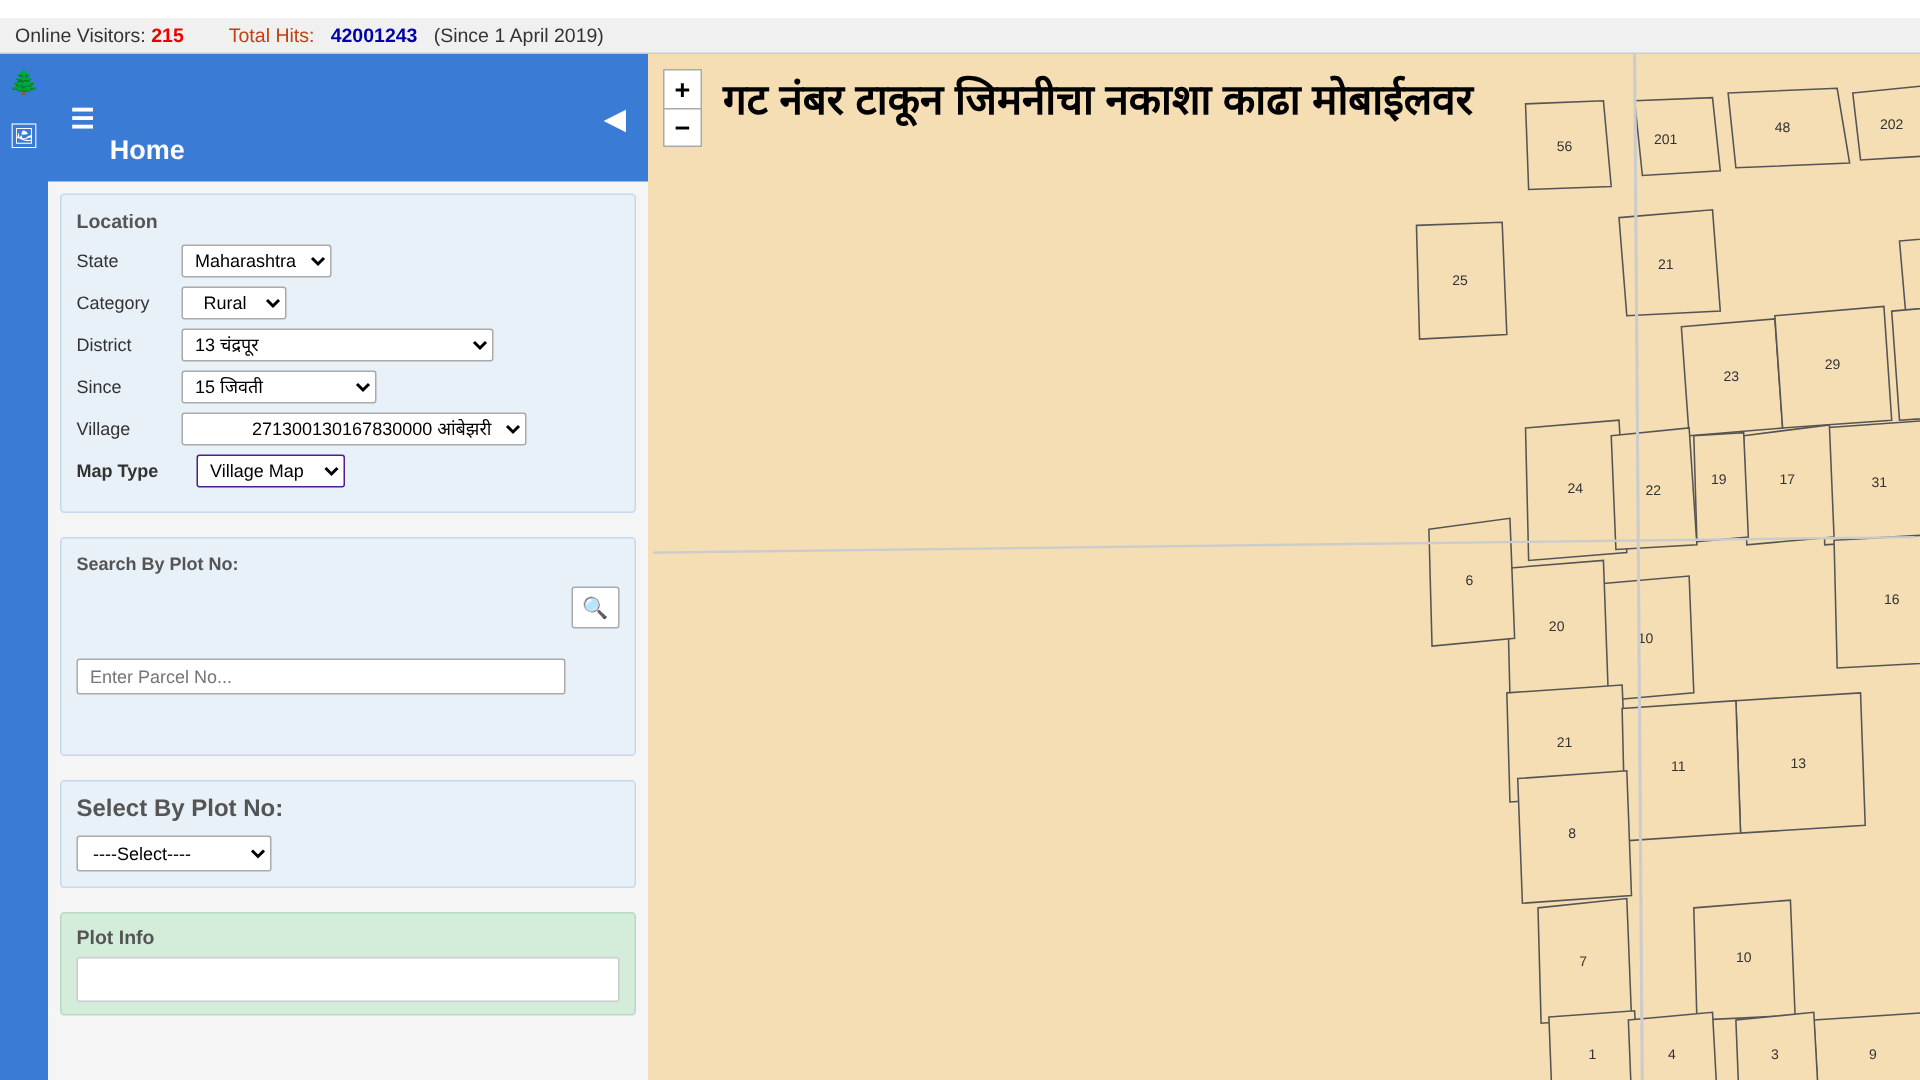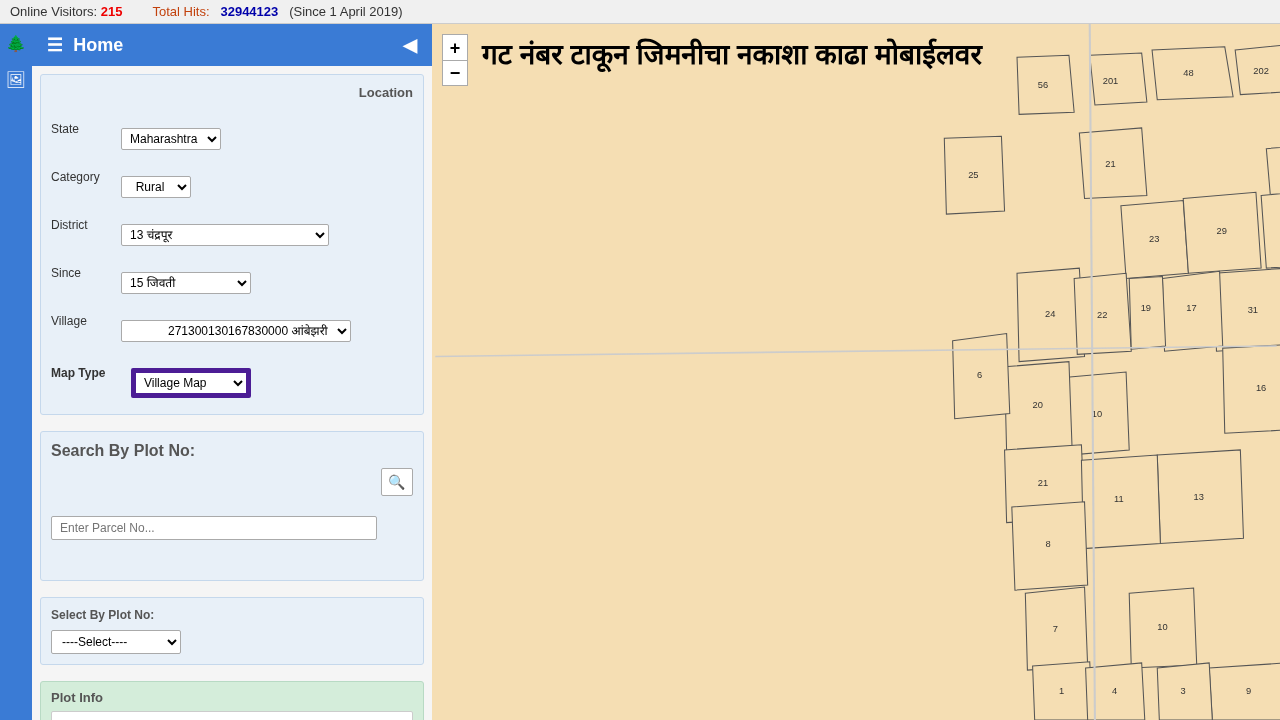--- a/index.html
+++ b/index.html
@@ -8,20 +8,21 @@
     
     #topbar {
       background: #f0f0f0;
       border-bottom: 1px solid #ccc;
       padding: 3px 10px;
       font-size: 13px;
       display: flex;
       gap: 30px;
       height: 24px;
       align-items: center;
+      margin-top: 12px;
     }
     #topbar .visitors-label { color: #333; }
     #topbar .visitors-count { color: #e00; font-weight: bold; }
     #topbar .hits-label { color: #c2410c; }
     #topbar .hits-count { color: #00a; font-weight: bold; }
     #topbar .hits-since { color: #333; }
 
     
     #main-layout {
       display: flex;
@@ -86,56 +87,54 @@
       background: #e8f0f8;
       border: 1px solid #c5d8ec;
       border-radius: 3px;
       padding: 10px;
     }
     .section-title {
       font-size: 13px;
       font-weight: bold;
       color: #555;
       margin-bottom: 8px;
-      text-align: right;
     }
 
     .form-row {
       display: flex;
       align-items: center;
       margin-bottom: 6px;
     }
     .form-label {
       width: 70px;
       font-size: 12px;
       color: #333;
       flex-shrink: 0;
     }
     .form-row select, .form-row input {
       font-size: 12px;
       padding: 2px 4px;
       border: 1px solid #aaa;
       border-radius: 2px;
       background: white;
-      margin-top: 20px;
     }
     .form-row select.wide { width: 240px; }
     .form-row select.medium { width: 100px; }
     .form-row select.small { width: 70px; text-align: center; }
 
     
     .search-section {
       margin: 8px;
       background: #e8f0f8;
       border: 1px solid #c5d8ec;
       border-radius: 3px;
       padding: 10px;
     }
     .search-title {
-      font-size: 16px;
+      font-size: 12px;
       font-weight: bold;
       color: #555;
       margin-bottom: 8px;
     }
     .search-row {
       display: flex;
       gap: 4px;
     }
     .search-input {
       flex: 1;
@@ -160,21 +159,21 @@
 
     
     .select-section {
       margin: 8px;
       background: #e8f0f8;
       border: 1px solid #c5d8ec;
       border-radius: 3px;
       padding: 10px;
     }
     .select-title {
-      font-size: 12px;
+      font-size: 16px;
       font-weight: bold;
       color: #555;
       margin-bottom: 8px;
     }
     .select-dropdown {
       padding: 3px 6px;
       font-size: 12px;
       border: 1px solid #aaa;
       border-radius: 2px;
       background: white;
@@ -263,38 +262,38 @@
 <body>
 
 <div id="topbar">
   <span>
     <span class="visitors-label">Online Visitors:</span>
     <span class="visitors-count">215</span>
   </span>
   <span>
     <span class="hits-label">Total Hits:</span>
     &nbsp;
-    <span class="hits-count">32944123</span>
+    <span class="hits-count">42001243</span>
     &nbsp;
     <span class="hits-since">(Since 1 April 2019)</span>
   </span>
 </div>
 
 <div id="main-layout">
 
   <div id="icon-sidebar">
     <div class="sidebar-icon">🌲</div>
     <div class="sidebar-icon">🖼</div>
   </div>
 
   <div id="left-panel">
 
     <div id="panel-header">
       <span class="menu-icon">☰</span>
-      <span style="flex:1; margin-left:10px;">Home</span>
+      <span style="flex:1; margin-left:10px;margin-top:44px;">Home</span>
       <span class="collapse-icon">◀</span>
     </div>
 
     <div class="section-box">
       <div class="section-title">Location</div>
 
       <div class="form-row">
         <span class="form-label">State</span>
         <select class="medium">
           <option>Maharashtra</option>
@@ -324,21 +323,21 @@
 
       <div class="form-row">
         <span class="form-label">Village</span>
         <select class="wide" style="width:230px;padding-left:42px;">
           <option>271300130167830000 आंबेझरी</option>
         </select>
       </div>
 
       <div class="form-row">
         <span class="form-label" style="width:80px;font-weight:bold;">Map Type</span>
-        <select style="width:120px; font-size:12px; padding:2px 4px; border:5px solid #4c1d95; border-radius:2px;">
+        <select style="width:99px; font-size:12px; padding:2px 4px; border:1px solid #4c1d95; border-radius:2px;">
           <option>Village Map</option>
         </select>
       </div>
     </div>
 
     <div class="search-section">
       <div class="search-title">Search By Plot No:</div>
       <div class="search-row">
         <input type="text" class="search-input" placeholder="Enter Parcel No..." style="">
         <button class="search-btn">🔍</button>

